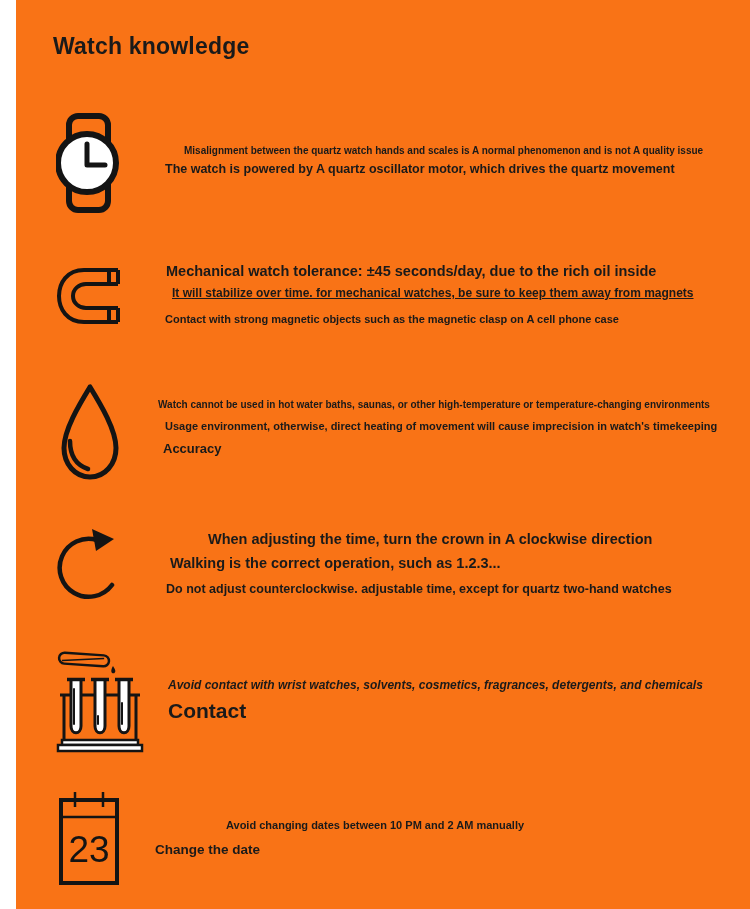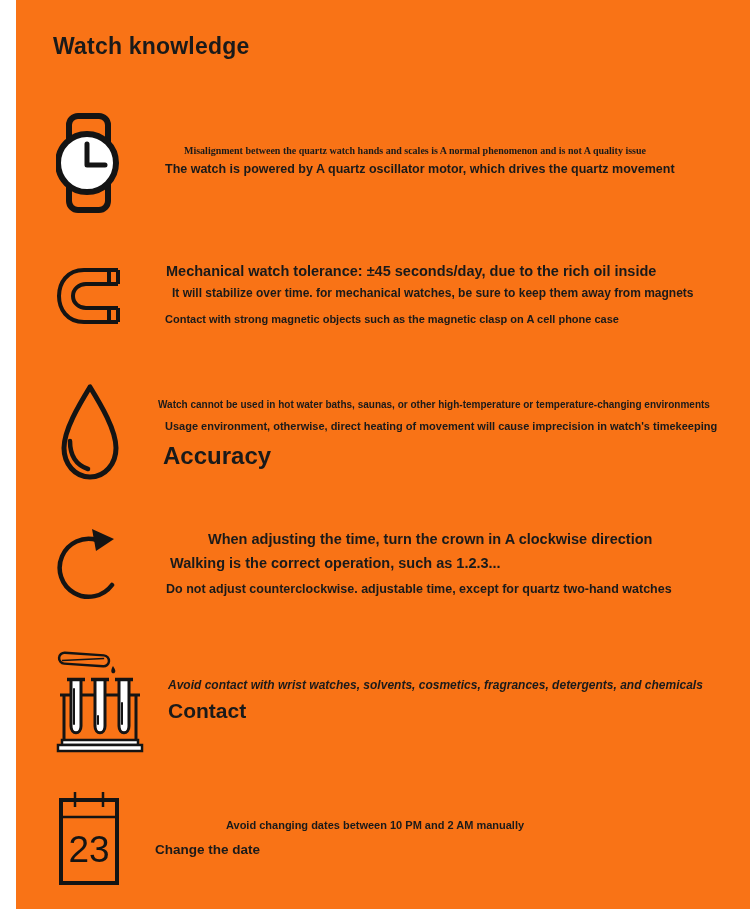--- a/index.html
+++ b/index.html
@@ -21,34 +21,34 @@
     color:var(--icon-color,#141414);
   }
   .b{font-weight:700;}
   .r{font-weight:700;}
 
   
   .title{left:37px;top:33px;font-size:23px;font-weight:700;letter-spacing:.2px;}
 
   
   .ic-watch{left:40px;top:113px;}
-  .s1l1{left:168px;top:145px;font-size:10px;font-family:Liberation Serif, serif;}
+  .s1l1{left:168px;top:145px;font-size:10px;}
   .s1l2{left:149px;top:162px;font-size:12.5px;}
 
   
   .ic-magnet{left:40px;top:267px;}
   .s2l1{left:150px;top:263px;font-size:14.5px;}
-  .s2l2{left:156px;top:287px;font-size:12px;}
+  .s2l2{left:156px;top:287px;font-size:12px;text-decoration:underline;}
   .s2l3{left:149px;top:313px;font-size:11px;}
 
   
   .ic-drop{left:41px;top:383px;}
   .s3l1{left:142px;top:399px;font-size:10px;}
   .s3l2{left:149px;top:420px;font-size:11px;}
-  .s3l3{left:147px;top:442px;font-size:24px;}
+  .s3l3{left:147px;top:442px;font-size:13px;}
 
   
   .ic-rotate{left:40px;top:524px;}
   .s4l1{left:192px;top:531px;font-size:14.5px;}
   .s4l2{left:154px;top:555px;font-size:14.5px;}
   .s4l3{left:150px;top:582px;font-size:12.5px;}
 
   
   .ic-tubes{left:40px;top:648px;}
   .s5l1{left:152px;top:679px;font-size:12px;font-style:italic;}

